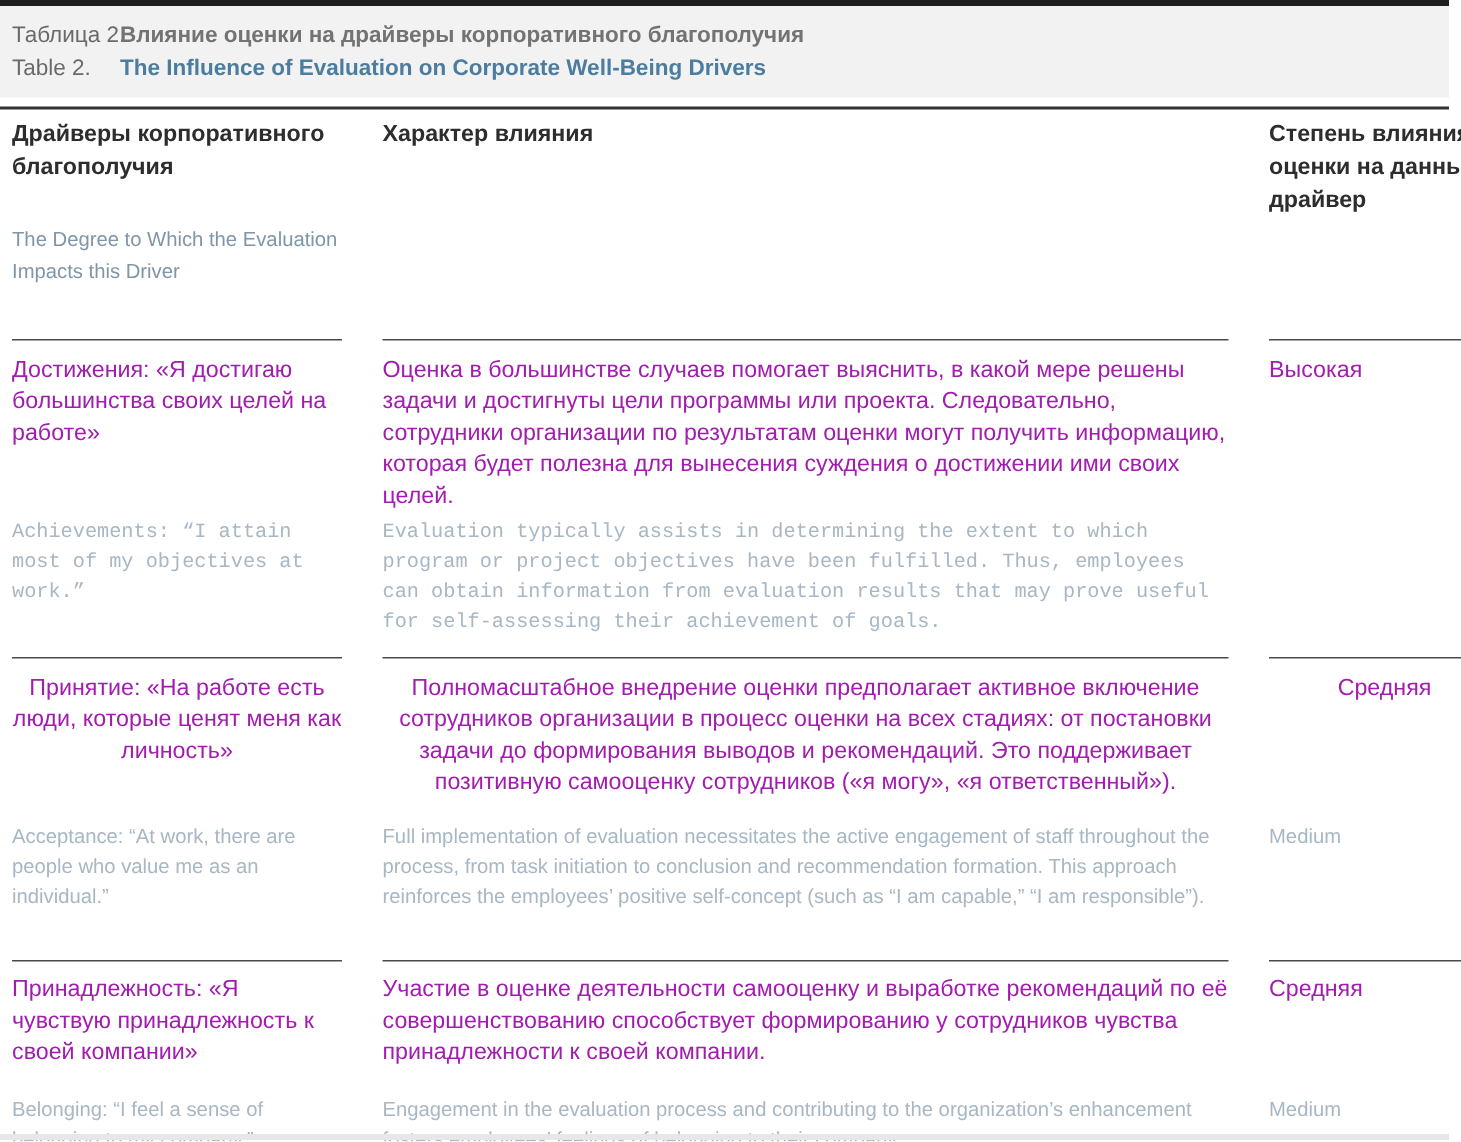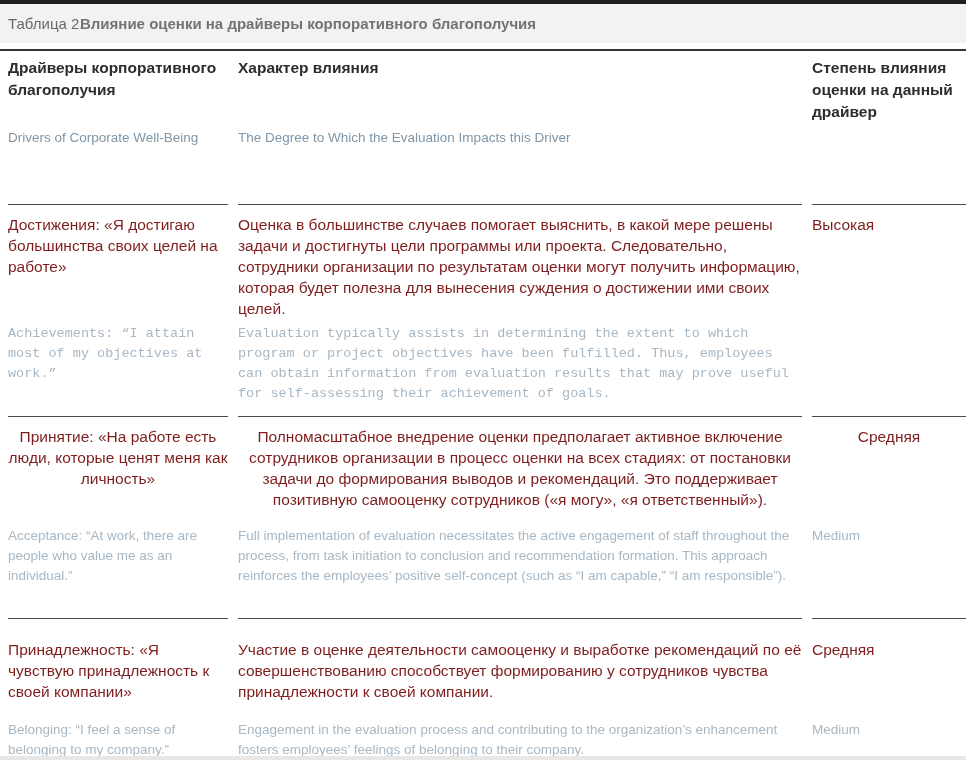--- a/index.html
+++ b/index.html
@@ -12,66 +12,68 @@
   .cap-line { font-size:15px; line-height:22px; white-space:nowrap; }
   .cap-label { display:inline-block; width:72px; color:#6a6a6a; }
   .cap-title-ru { font-weight:bold; color:#737373; }
   .cap-title-en { font-weight:bold; color:#4c7d9e; }
 
   .head-rule { height:2px; background:#333333; margin-top:6px; margin-right:8px; }
 
   .thead, .trow {
     display:grid;
     grid-template-columns:220px 564px 154px;
-    column-gap:10px;
+    column-gap:27px;
     margin:0 8px;
   }
 
   .thead { padding-top:6px; }
   .thead .ru { font-weight:bold; font-size:15.5px; line-height:22px; color:#2d2d2d; min-height:70px; }
   .thead .en { font-size:13.5px; line-height:21px; color:#7e96a8; min-height:77px; }
 
   .trow .ru {
     border-top:1px solid #4a4a4a;
     padding-top:9px; padding-bottom:5px;
-    font-size:15.5px; line-height:21px; color:#7f1d1d;
+    font-size:15.5px; line-height:21px; color:#a21caf;
   }
   .trow .en {
     font-size:13.5px; line-height:20px; color:#a7b7c4;
     padding-bottom:12px;
   }
   .r1 .ru { min-height:99px; }
   .r1 .en { min-height:80px;font-family:Liberation Mono, monospace; }
   .r2 .ru { min-height:95px;text-align:center; }
   .r2 .en { min-height:80px; }
-  .r3 .ru { min-height:76px; padding-top:20px; }
+  .r3 .ru { min-height:76px; padding-top:8px; }
   .r3 .en { min-height:40px; }
 
   .bottom-band { position:absolute; left:0; bottom:1px; width:966px; height:4px; background:#e7e7e7; }
 </style>
 </head>
 <body>
 
 <div class="page">
 
   <div class="topbar"></div>
 
   <div class="caption">
     <div class="cap-line">
       <span class="cap-label">Таблица 2.</span><span class="cap-title-ru">Влияние оценки на драйверы корпоративного благополучия</span>
     </div>
+    <div class="cap-line">
+      <span class="cap-label">Table 2.</span><span class="cap-title-en">The Influence of Evaluation on Corporate Well-Being Drivers</span>
+    </div>
   </div>
 
   <div class="head-rule"></div>
 
   <div class="thead">
     <div class="ru">Драйверы корпоративного благополучия</div>
     <div class="ru">Характер влияния</div>
     <div class="ru">Степень влияния оценки на данный драйвер</div>
-    <div class="en">Drivers of Corporate Well-Being</div>
     <div class="en">The Degree to Which the Evaluation Impacts this Driver</div>
   </div>
 
   <div class="trow r1">
     <div class="ru">Достижения: «Я достигаю большинства своих целей на работе»</div>
     <div class="ru">Оценка в большинстве случаев помогает выяснить, в какой мере решены задачи и достигнуты цели программы или проекта. Следовательно, сотрудники организации по результатам оценки могут получить информацию, которая будет полезна для вынесения суждения о достижении ими своих целей.</div>
     <div class="ru">Высокая</div>
     <div class="en">Achievements: “I attain most of my objectives at work.”</div>
     <div class="en">Evaluation typically assists in determining the extent to which program or project objectives have been fulfilled. Thus, employees can obtain information from evaluation results that may prove useful for self-assessing their achievement of goals.</div>
   </div>

